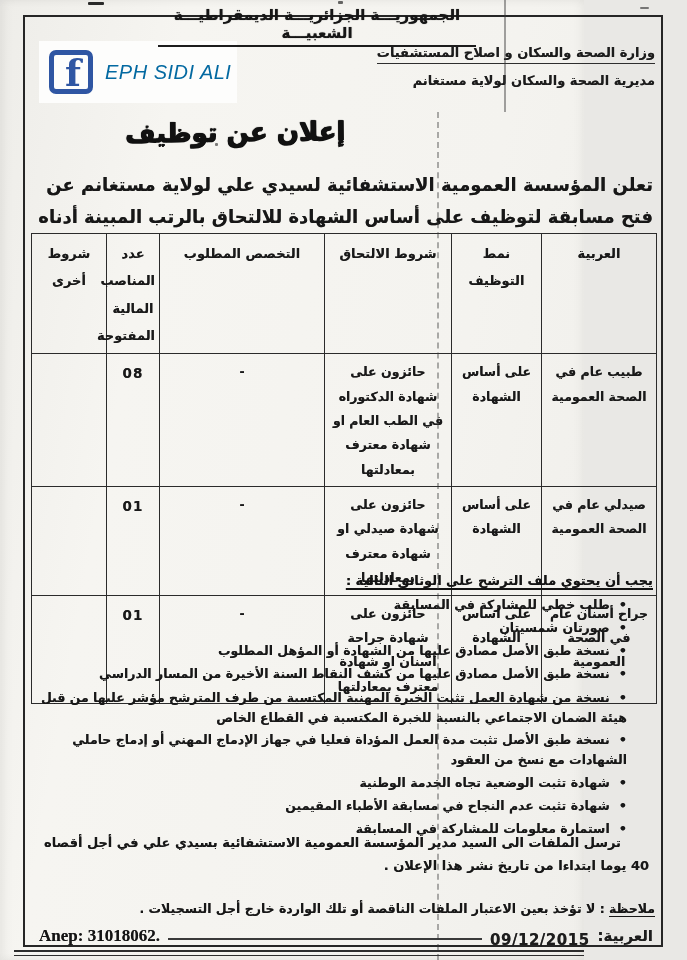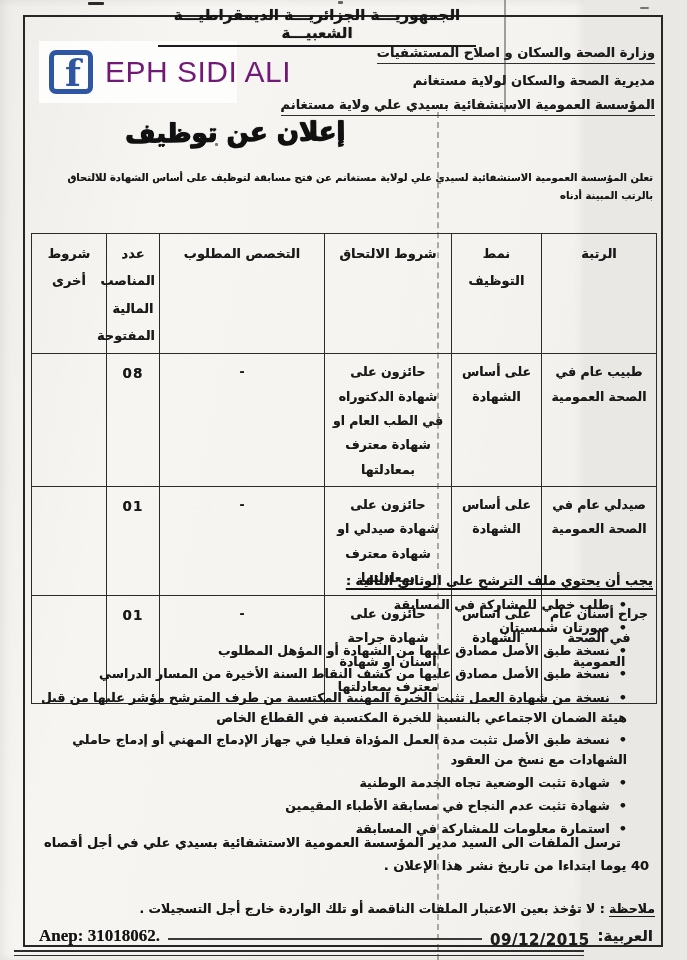--- a/index.html
+++ b/index.html
@@ -58,37 +58,37 @@
     border:5px solid #2f56a3;border-radius:7px;box-sizing:border-box;
     display:flex;align-items:flex-end;justify-content:center;overflow:hidden;
   }
   .fb-logo span{
     font-family:"DejaVu Serif", serif;
     font-weight:700;font-style:normal;
     font-size:37px;line-height:.8;color:#2f56a3;margin-right:-4px;
   }
   .fb-text{
     font-family:"Liberation Sans", sans-serif;
-    font-size:30px;color:#701a75;letter-spacing:.5px;white-space:nowrap;
+    font-size:20px;color:#0369a1;letter-spacing:.5px;white-space:nowrap;font-style:italic;
   }
 
   
   .title{
     position:absolute;top:100px;left:0;width:420px;text-align:center;
     direction:rtl;font-size:26px;font-weight:900;color:#111;
     text-shadow:1px 0 0 #111, 0 1px 0 #111, 0 0 1px #000;
     transform:rotate(-.6deg);
     letter-spacing:1px;
   }
 
   
   .intro{
     position:absolute;top:152px;right:8px;left:10px;
     direction:rtl;text-align:right;
-    font-size:10px;font-weight:700;line-height:1.75;color:#171717;
+    font-size:18px;font-weight:700;line-height:1.75;color:#171717;
   }
 
   
   .tbl-wrap{position:absolute;top:216px;right:4px;}
   table{border-collapse:collapse;table-layout:fixed;direction:rtl;width:625px;background:transparent;}
   col.c-rank{width:115px;} col.c-mode{width:90px;} col.c-cond{width:127px;}
   col.c-spec{width:165px;} col.c-num{width:53px;} col.c-other{width:75px;}
   th,td{
     border:1.6px solid #2b2b2b;vertical-align:top;text-align:center;
     padding:6px 4px 4px 4px;font-weight:700;color:#191919;
@@ -163,40 +163,39 @@
     <div class="fb-badge">
       <div class="fb-logo">
           <span>f</span>
         </div>
       <span class="fb-text">EPH SIDI ALI</span>
     </div>
 
     <div class="gov-lines">
       <div class="gov-line"><span class="u-line">وزارة الصحة والسكان و اصلاح المستشفيات</span></div>
       <div class="gov-line"><span>مديرية الصحة والسكان لولاية مستغانم</span></div>
-      <div class="gov-line"><span class="u-line">المؤسسة العمومية الاستشفائية بسيدي علي ولاية مستغانم</span></div>
     </div>
 
     <div class="title">إعلان عن توظيف</div>
 
     <div class="intro">تعلن المؤسسة العمومية الاستشفائية لسيدي علي لولاية مستغانم عن فتح مسابقة لتوظيف على أساس الشهادة للالتحاق بالرتب المبينة أدناه</div>
 
     <div class="tbl-wrap">
       <table>
         <colgroup>
           <col class="c-rank">
             <col class="c-mode">
             <col class="c-cond">
           <col class="c-spec">
             <col class="c-num">
             <col class="c-other">
         </colgroup>
         <tbody>
             <tr>
-          <th>الرتبة</th>
+          <th>العربية</th>
           <th>نمط التوظيف</th>
           <th>شروط الالتحاق</th>
           <th>التخصص المطلوب</th>
           <th>عدد المناصب المالية المفتوحة</th>
           <th>شروط أخرى</th>
         </tr>
         <tr class="r1">
           <td>طبيب عام في الصحة العمومية</td>
           <td>على أساس الشهادة</td>
           <td>حائزون على شهادة الدكتوراه في الطب العام او شهادة معترف بمعادلتها</td>

